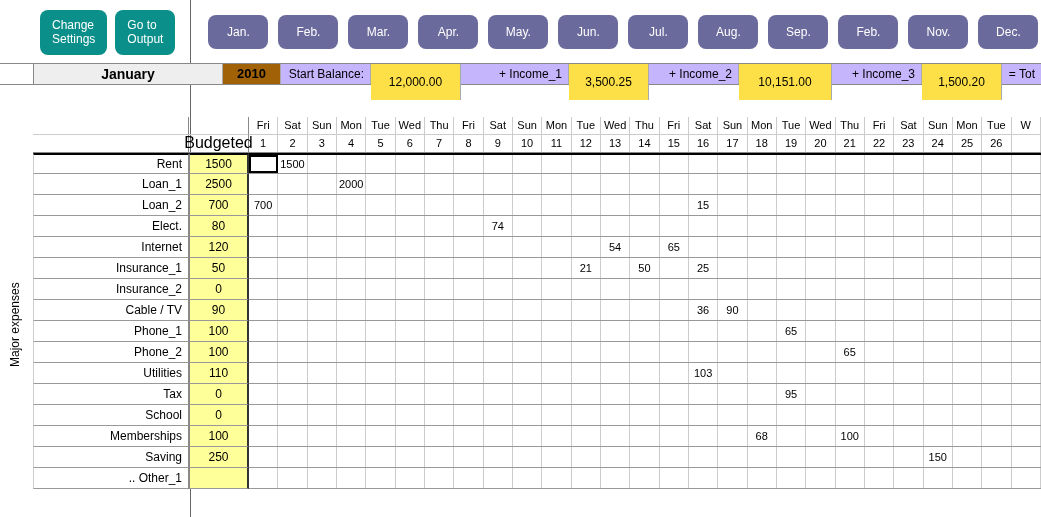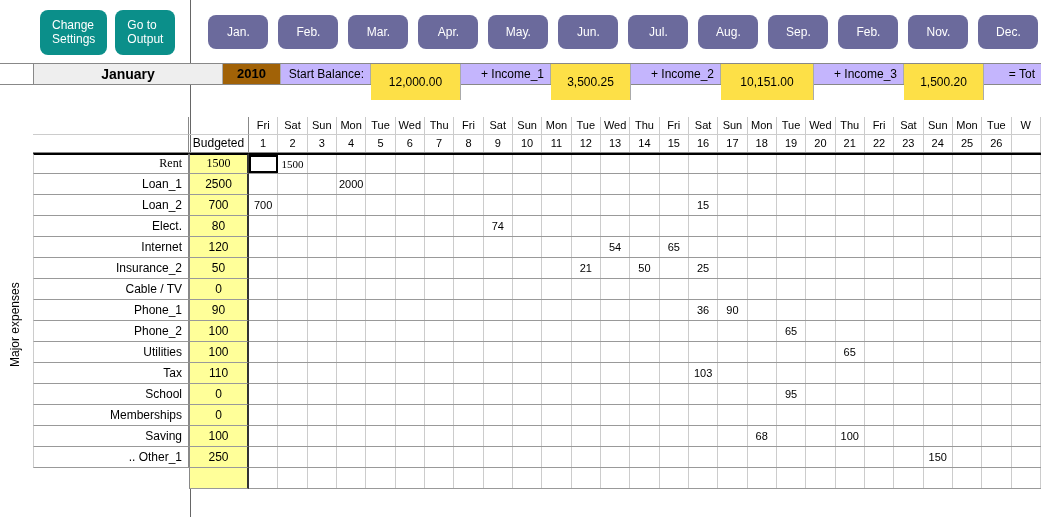--- a/index.html
+++ b/index.html
@@ -115,21 +115,21 @@
     flex: 1;
     overflow: hidden;
   }
   .hr1 { height: 18px; border-bottom: 1px solid #ccc; display:flex; }
   .hr2 { height: 18px; border-bottom: 1px solid #888; display:flex; font-size:11px;}
   .row-labels .hr1, .row-labels .hr2 { border-right: 1px solid #888; }
   .budget-col .hr1, .budget-col .hr2 {
     border-right: 1px solid #888;
     justify-content: center;
     align-items: center;
-    font-size: 12px;
+    font-size: 16px;
   }
   .day-cell-h {
     width: 30px;
     border-right: 1px solid #ccc;
     display: flex;
     align-items: center;
     justify-content: center;
     font-size: 11px;
   }
   .data-row {
@@ -158,21 +158,21 @@
     border-right: 1px solid #ccc;
     display: flex;
     align-items: center;
     justify-content: center;
     font-size: 11px;
   }
   .selected-cell {
     outline: 2px solid #000;
     outline-offset: -2px;
   }
-  .thick-line-top { border-top: 2px solid #000; font-family: Liberation Serif, serif; }
+  .thick-line-top { border-top: 2px solid #000; }
   .divider-v {
     position: absolute;
     left: 190px;
     top: 0;
     bottom: 0;
     width: 0;
     border-left: 1px solid #666;
     z-index: -1;
   }
 </style>
@@ -200,41 +200,42 @@
       <button class="month-btn">Nov.</button>
       <button class="month-btn">Dec.</button>
     </div>
 </div>
 
 <div class="summary-row">
   <div class="month-label">January</div>
   <div class="year-label">2010</div>
   <div class="field-label" style="width:90px">Start Balance:</div>
   <div class="field-val" style="width:90px">12,000.00</div>
-  <div class="field-label" style="width:90px">+ Income_1</div>
+  <div class="field-label" style="width:108px">+ Income_1</div>
   <div class="field-val" style="width:80px">3,500.25</div>
   <div class="field-label" style="width:90px">+ Income_2</div>
   <div class="field-val" style="width:93px">10,151.00</div>
   <div class="field-label" style="width:90px">+ Income_3</div>
   <div class="field-val" style="width:80px">1,500.20</div>
   <div class="field-label" style="flex:1;justify-content:flex-end;border-right:none">= Tot</div>
 </div>
 
 <div class="grid-wrap">
   <div class="side-label">
     <span>Major expenses</span>
   </div>
   <div class="row-labels" id="row-labels">
     <div class="hr1"></div>
     <div class="hr2"></div>
   <div class="data-row thick-line-top">Rent</div>
       <div class="data-row">Loan_1</div>
       <div class="data-row">Loan_2</div>
       <div class="data-row">Elect.</div>
       <div class="data-row">Internet</div>
+      <div class="data-row">Insurance_1</div>
       <div class="data-row">Insurance_2</div>
       <div class="data-row">Cable / TV</div>
       <div class="data-row">Phone_1</div>
       <div class="data-row">Phone_2</div>
       <div class="data-row">Utilities</div>
       <div class="data-row">Tax</div>
       <div class="data-row">School</div>
       <div class="data-row">Memberships</div>
       <div class="data-row">Saving</div>
       <div class="data-row">.. Other_1</div>

